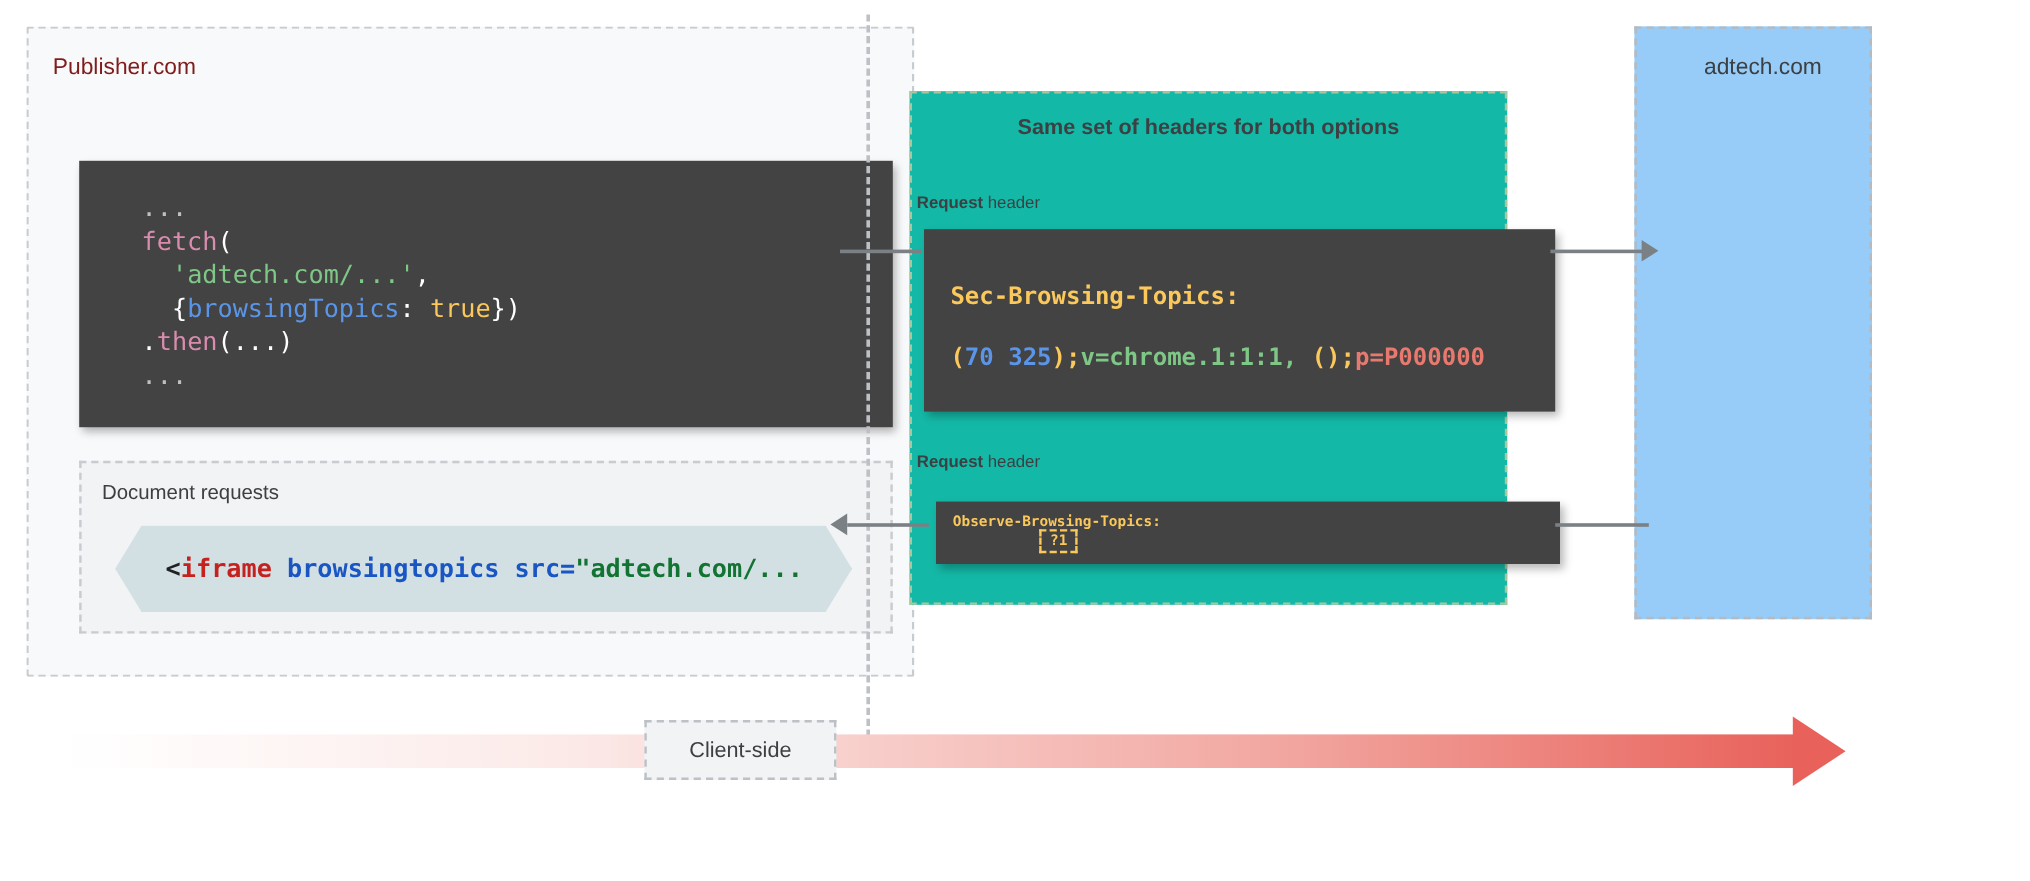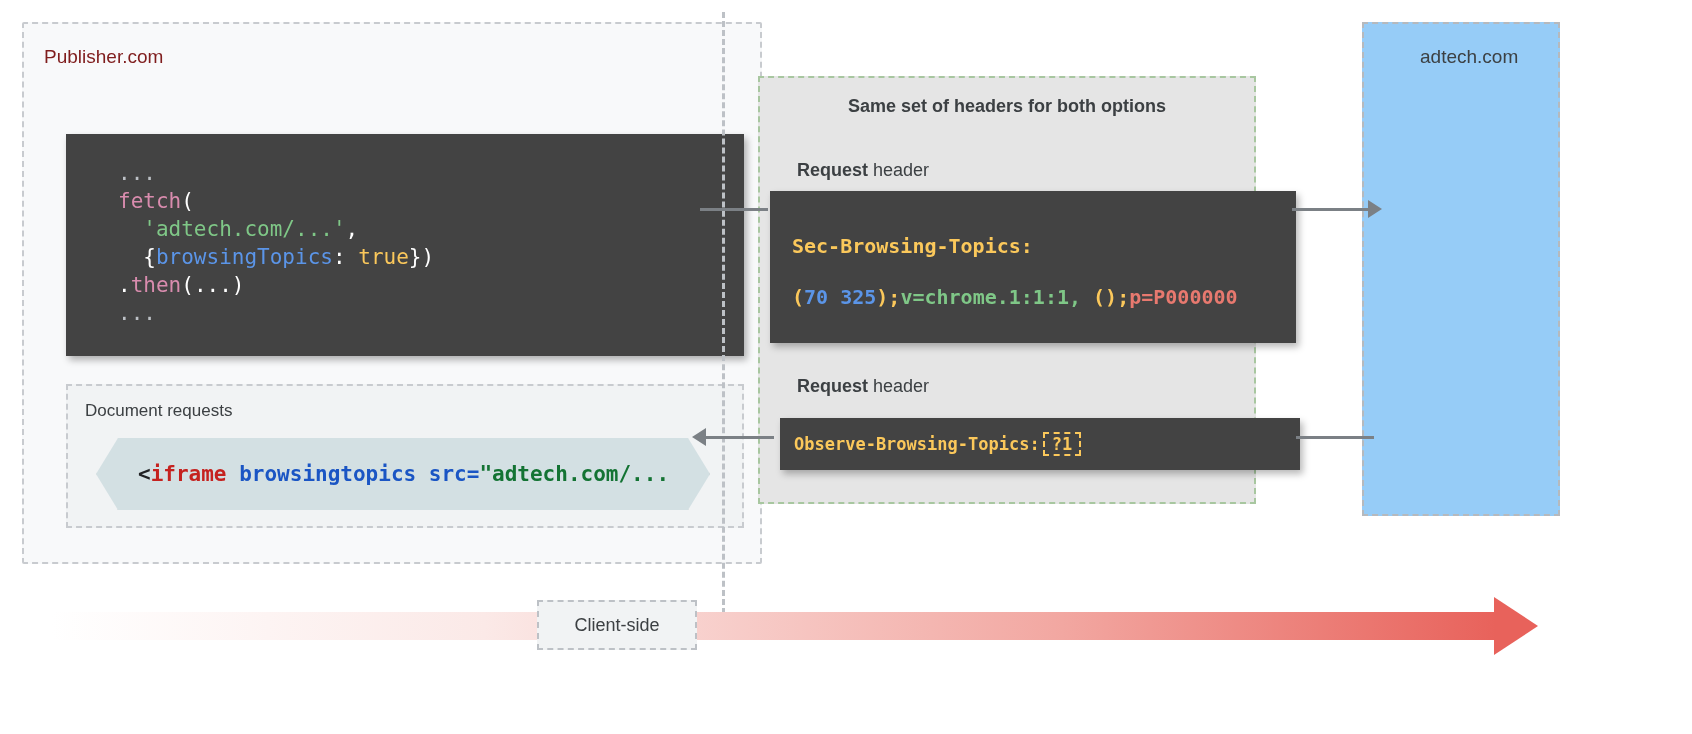--- a/index.html
+++ b/index.html
@@ -92,31 +92,31 @@
     left: 722px; top: 12px;
     width: 0; height: 620px;
     border-left: 3px dashed #bdc1c6;
   }
 
   
   #headers-panel {
     position: absolute;
     left: 758px; top: 76px;
     width: 498px; height: 428px;
-    background: #e5e5e5;
+    background: #14b8a6;
     border: 2px dashed #a8c7a0;
   }
   #headers-title {
     position: absolute; left: 0; right: 0; top: 18px;
     text-align: center;
     font-size: 18px; font-weight: bold; color: #3c4043;
   }
   .hdr-caption {
-    position: absolute; left: 37px;
-    font-size: 18px; color: #3c4043;
+    position: absolute; left: 4px;
+    font-size: 14px; color: #3c4043;
   }
   .hdr-caption b { font-weight: bold; }
   #request-caption  { top: 82px; }
   #response-caption { top: 298px; }
 
   
   #request-code-block {
     position: absolute;
     left: 10px; top: 113px;
     width: 526px; height: 152px;
@@ -144,24 +144,24 @@
     left: 20px; top: 340px;
     width: 520px; height: 52px;
     background: #434343;
     box-shadow: 3px 4px 7px rgba(0,0,0,0.28);
     display: flex; align-items: center;
     padding-left: 14px;
   }
   #response-code {
     margin: 0;
     font-family: "DejaVu Sans Mono", "Liberation Mono", monospace;
-    font-size: 17px; font-weight: bold;
+    font-size: 12px; font-weight: bold;
     color: #fbc85b;
     white-space: pre;
-    display: flex; align-items: center;
+    display: flex; align-items: center; flex-direction: column;
   }
   #response-value-highlight {
     display: inline-block;
     border: 2px dashed #fbc85b;
     padding: 1px 7px;
     margin-left: 3px;
     line-height: 1.1;
   }
 
   

